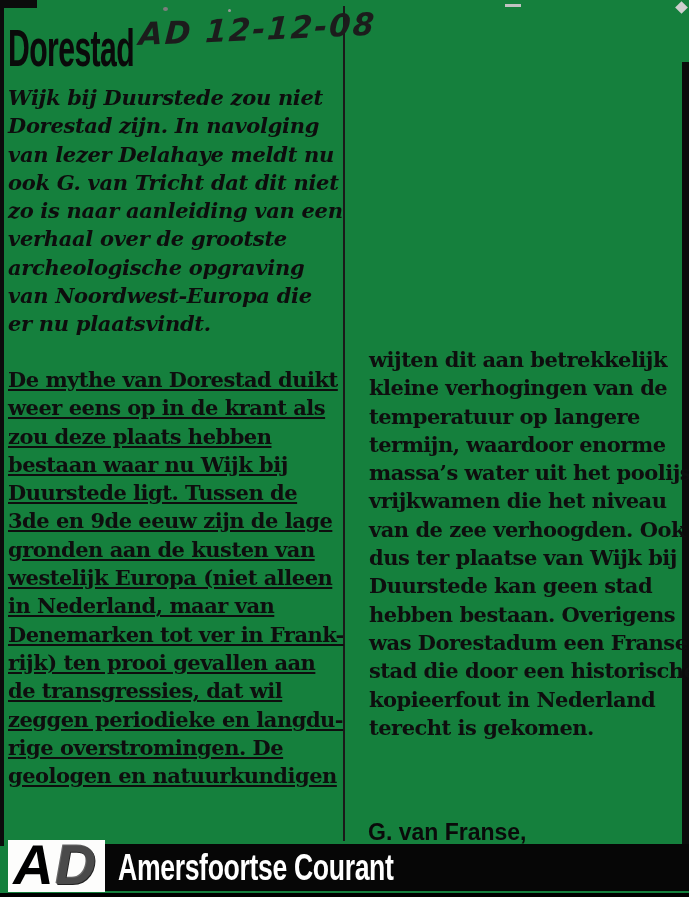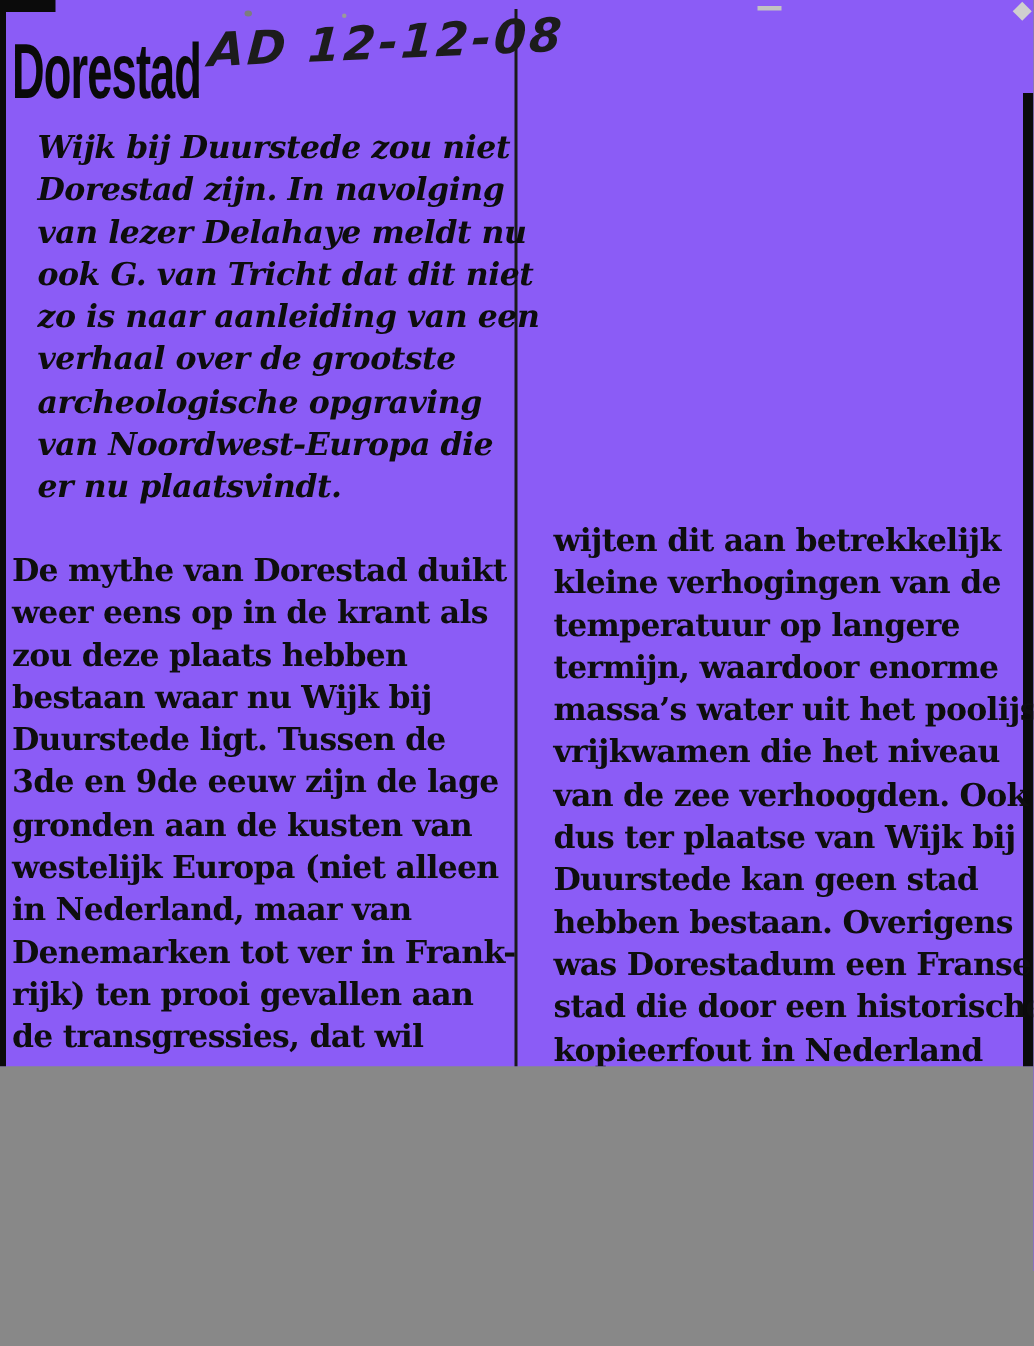--- a/index.html
+++ b/index.html
@@ -1,20 +1,20 @@
 <!DOCTYPE html>
 <html><head>
 <meta charset="utf-8">
 <style>
   html, body { margin: 0; padding: 0; background: #888; }
   .page {
     position: relative;
     width: 689px;
-    height: 711px;
-    background: #8b5cf6;
+    height: 897px;
+    background: #15803d;
     overflow: hidden;
     font-family: "DejaVu Serif", serif;
     color: #101010;
   }
 
   
   .edge-left   { position: absolute; left: 0; top: 0; width: 4px; height: 846px; background: #0b0b0b; }
   .edge-top    { position: absolute; left: 0; top: 0; width: 37px; height: 8px; background: #0b0b0b; }
   .edge-right  { position: absolute; right: 0; top: 62px; width: 7px; height: 784px; background: #0b0b0b; }
   .corner-speck{ position: absolute; right: 3px; top: 3px; width: 9px; height: 9px; background: #cfcfcf; transform: rotate(45deg); }
@@ -44,32 +44,32 @@
     transform: rotate(-2.5deg) skewX(-6deg); transform-origin: left top;
     white-space: pre;
   }
 
   
   .intro {
     position: absolute; left: 8px; top: 84px;
     font-style: italic; font-weight: 700;
     font-size: 21px; line-height: 28.3px;
     letter-spacing: -0.3px;
-    white-space: pre; color: #0d0d0d; margin-left: 17px;
+    white-space: pre; color: #0d0d0d;
   }
 
   
   .bodycol {
     position: absolute;
     font-weight: 700;
     font-size: 21px; line-height: 28.3px;
     letter-spacing: -0.5px;
     white-space: pre; color: #0e0e0e;
   }
-  .col-left  { left: 8px;   top: 366px; }
+  .col-left  { left: 8px;   top: 366px; text-decoration: underline; }
   .col-right { left: 369px; top: 346px; }
 
   
   .signature {
     position: absolute; left: 368px; top: 752px;
     font-family: "Liberation Sans", sans-serif;
     font-weight: 700; font-size: 23px; line-height: 32px;
     color: #0a0a0a; white-space: pre;
   }
 

